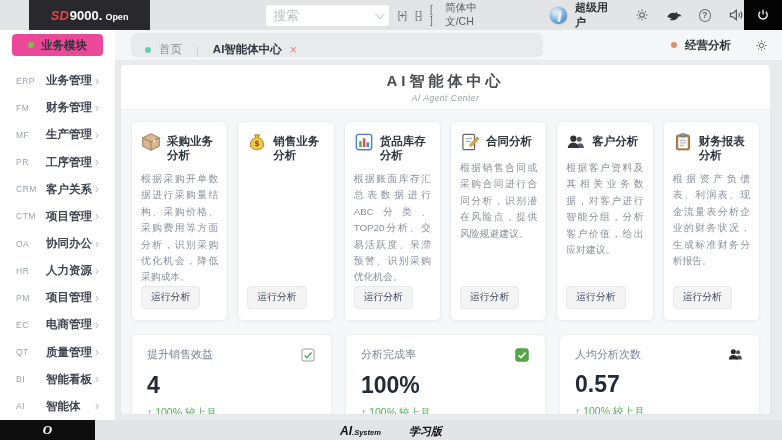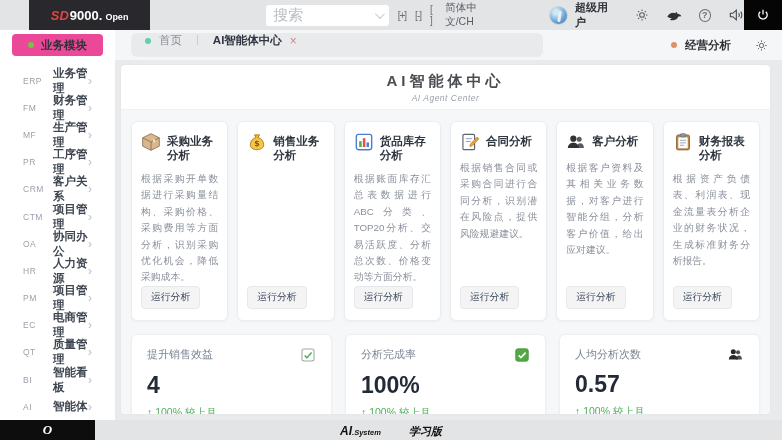--- a/index.html
+++ b/index.html
@@ -7,54 +7,54 @@
   body { font-family:"Liberation Sans","DejaVu Sans",sans-serif; background:#e9eaeb; overflow:hidden; }
   #app { width:782px; height:440px; display:flex; flex-direction:column; }
 
   
   .topbar { height:30px; background:#e3e4e6; display:flex; align-items:center; flex:0 0 30px; }
   .logo-box { width:125px; height:30px; margin-left:29px; background:#29292d; display:flex; align-items:center; justify-content:center; gap:1px; }
   .logo-sd { color:#e04444; font-weight:bold; font-style:italic; font-size:13px; }
   .logo-rest { color:#fff; font-weight:bold; font-size:13px; }
   .logo-open { color:#fff; font-weight:bold; font-size:9px; margin-left:2px; margin-top:3px; }
   .search-wrap { margin-left:116px; width:126px; height:21px; background:#fff; border-radius:3px; display:flex; align-items:center; padding:0 7px; }
-  .search-wrap input { border:none; outline:none; flex:1; font-size:15px; color:#555; width:80px; background:transparent; font-family:Liberation Serif, serif; }
+  .search-wrap input { border:none; outline:none; flex:1; font-size:13px; color:#555; width:80px; background:transparent; font-family:Liberation Sans, sans-serif; }
   .search-wrap input::placeholder { color:#b9bec5; }
   .chev-down { width:7px; height:7px; border-right:1.4px solid #c2c6cc; border-bottom:1.4px solid #c2c6cc; transform:rotate(45deg) translateY(-2px); }
   .tb-ico { color:#6a6f76; font-size:10px; margin-left:9px; letter-spacing:-1px; cursor:default; }
   .tb-lang { color:#5a5f66; font-size:10.5px; margin-left:10px; }
   .avatar { width:19px; height:19px; border-radius:50%; margin-left:46px; background:radial-gradient(circle at 35% 30%, #cfe8f5 15%, #6fa8d8 55%, #3a6ea8 100%); border:1px solid #cfd3d8; position:relative; overflow:hidden; }
   .avatar::after { content:""; position:absolute; left:8px; top:4px; width:3px; height:11px; background:#e8f0f4; border-radius:2px; transform:rotate(8deg); }
   .tb-user { font-size:11px; color:#2f3338; font-weight:bold; margin-left:7px; }
   .tb-svg { margin-left:17px; display:flex; align-items:center; }
   .help-circle { margin-left:17px; width:13px; height:13px; border:1.3px solid #6a6f76; border-radius:50%; color:#6a6f76; font-size:9px; display:flex; align-items:center; justify-content:center; font-weight:bold; }
   .power-box { margin-left:auto; width:39px; height:30px; background:#050505; display:flex; align-items:center; justify-content:center; }
 
   
   .navrow { height:30px; flex:0 0 30px; background:#f5f6f7; display:flex; align-items:center; }
   .nav-left { width:115px; height:30px; background:#ffffff; display:flex; align-items:center; justify-content:center; flex:0 0 115px; }
   .module-pill { display:flex; align-items:center; gap:7px; background:#ec4899; border-radius:4px; height:22px; padding:0 16px; }
   .dot { width:6px; height:6px; border-radius:50%; flex:0 0 6px; }
   .nav-label { font-size:11.5px; font-weight:bold; color:#2f3338; white-space:nowrap; }
   .alert-sec { display:flex; align-items:center; gap:7px; margin-left:14px; }
   .alert-btn { font-size:13px; color:#2f3338; font-weight:bold; padding:0 3px; cursor:default; }
-  .tabstrip { margin-left:16px; height:24px; flex:1; max-width:412px; background:#e9eaec; border-radius:6px; display:flex; align-items:flex-start; padding:0 14px; gap:8px; }
+  .tabstrip { margin-left:16px; height:24px; flex:1; max-width:412px; background:#e9eaec; border-radius:6px; display:flex; align-items:flex-end; padding:0 14px; gap:8px; }
   .tab-home { display:flex; align-items:center; gap:8px; }
   .tab-home-label { font-size:11.5px; color:#8a8f99; }
   .tab-div { color:#c9ccd2; font-size:11px; margin:0 6px; }
   .tab-active { display:flex; align-items:center; gap:6px; }
   .tab-active-label { font-size:11.5px; font-weight:bold; color:#2f3640; }
   .tab-close { color:#dd7f7f; font-size:12px; margin-left:2px; cursor:default; }
   .nav-right { margin-left:auto; display:flex; align-items:center; gap:8px; padding-right:14px; }
   .nav-right .gear-sm { margin-left:16px; display:flex; }
 
   
   .main { flex:1; display:flex; min-height:0; }
   .sidebar { width:115px; flex:0 0 115px; background:#fff; padding-top:7px; display:flex; flex-direction:column; }
-  .side-item { height:27.2px; display:flex; align-items:center; padding:0 23px; cursor:default; }
+  .side-item { height:27.2px; display:flex; align-items:center; padding:0 16px; cursor:default; }
   .side-code { width:30px; font-size:8.5px; color:#9aa1ab; letter-spacing:0.5px; flex:0 0 30px; }
   .side-label { font-size:11.5px; font-weight:bold; color:#3f4651; }
   .side-chev { margin-left:auto; color:#b9bec7; font-size:12px; }
 
   .content { flex:1; background:#e9eaeb; padding:5px 12px 6px 6px; min-width:0; }
   .panel { background:#fff; border-radius:4px; height:100%; display:flex; flex-direction:column; overflow:hidden; box-shadow:0 0 2px rgba(0,0,0,.05); }
   .panel-head { padding:7px 0 6px; text-align:center; border-bottom:1px solid #f0f1f2; }
   .page-title { font-size:15px; font-weight:bold; color:#4a4d52; letter-spacing:4px; }
   .page-sub { font-size:8.5px; font-style:italic; color:#9aa0a8; margin-top:2px; letter-spacing:0.5px; }
   .panel-body { flex:1; background:#f6f7f8; padding:11px 10px 12px; display:flex; flex-direction:column; gap:13px; overflow:hidden; }
@@ -271,21 +271,21 @@
                   <span>
                     <svg width="20" height="20" viewBox="0 0 24 24">
                       <rect x="2.8" y="2.8" width="18.4" height="18.4" rx="2.5" fill="#fff" stroke="#4a7fd4" stroke-width="1.7"></rect>
                       <rect x="6.2" y="11" width="3" height="7" fill="#4cae4c"></rect>
                       <rect x="10.6" y="7.5" width="3" height="10.5" fill="#d9534f"></rect>
                       <rect x="15" y="12.5" width="3" height="5.5" fill="#4a7fd4"></rect>
                     </svg>
                   </span>
                   <span class="agent-title">货品库存分析</span>
                 </div>
-                <div class="agent-desc">根据账面库存汇总表数据进行ABC分类、TOP20分析、交易活跃度、分析总次数、价格变动等方面分析。</div>
+                <div class="agent-desc">根据账面库存汇总表数据进行ABC分类、TOP20分析、交易活跃度、呆滞预警、识别采购优化机会。</div>
                 <button class="run-btn">运行分析</button>
               </div>
               <div class="agent-card">
                 <div class="agent-head">
                   <span>
                     <svg width="20" height="20" viewBox="0 0 24 24">
                       <rect x="3.5" y="2.8" width="14" height="18.4" rx="1.5" fill="#fff" stroke="#5a6472" stroke-width="1.4"></rect>
                       <path d="M7 8 h7.5 M7 11.5 h6" stroke="#9aa2ad" stroke-width="1.2"></path>
                       <path d="M12.5 14.5 L20.5 6 L22.7 8.2 L14.8 16.6 L11.8 17.4 Z" fill="#e8a33d" stroke="#b67a1e" stroke-width=".8"></path>
                     </svg>

